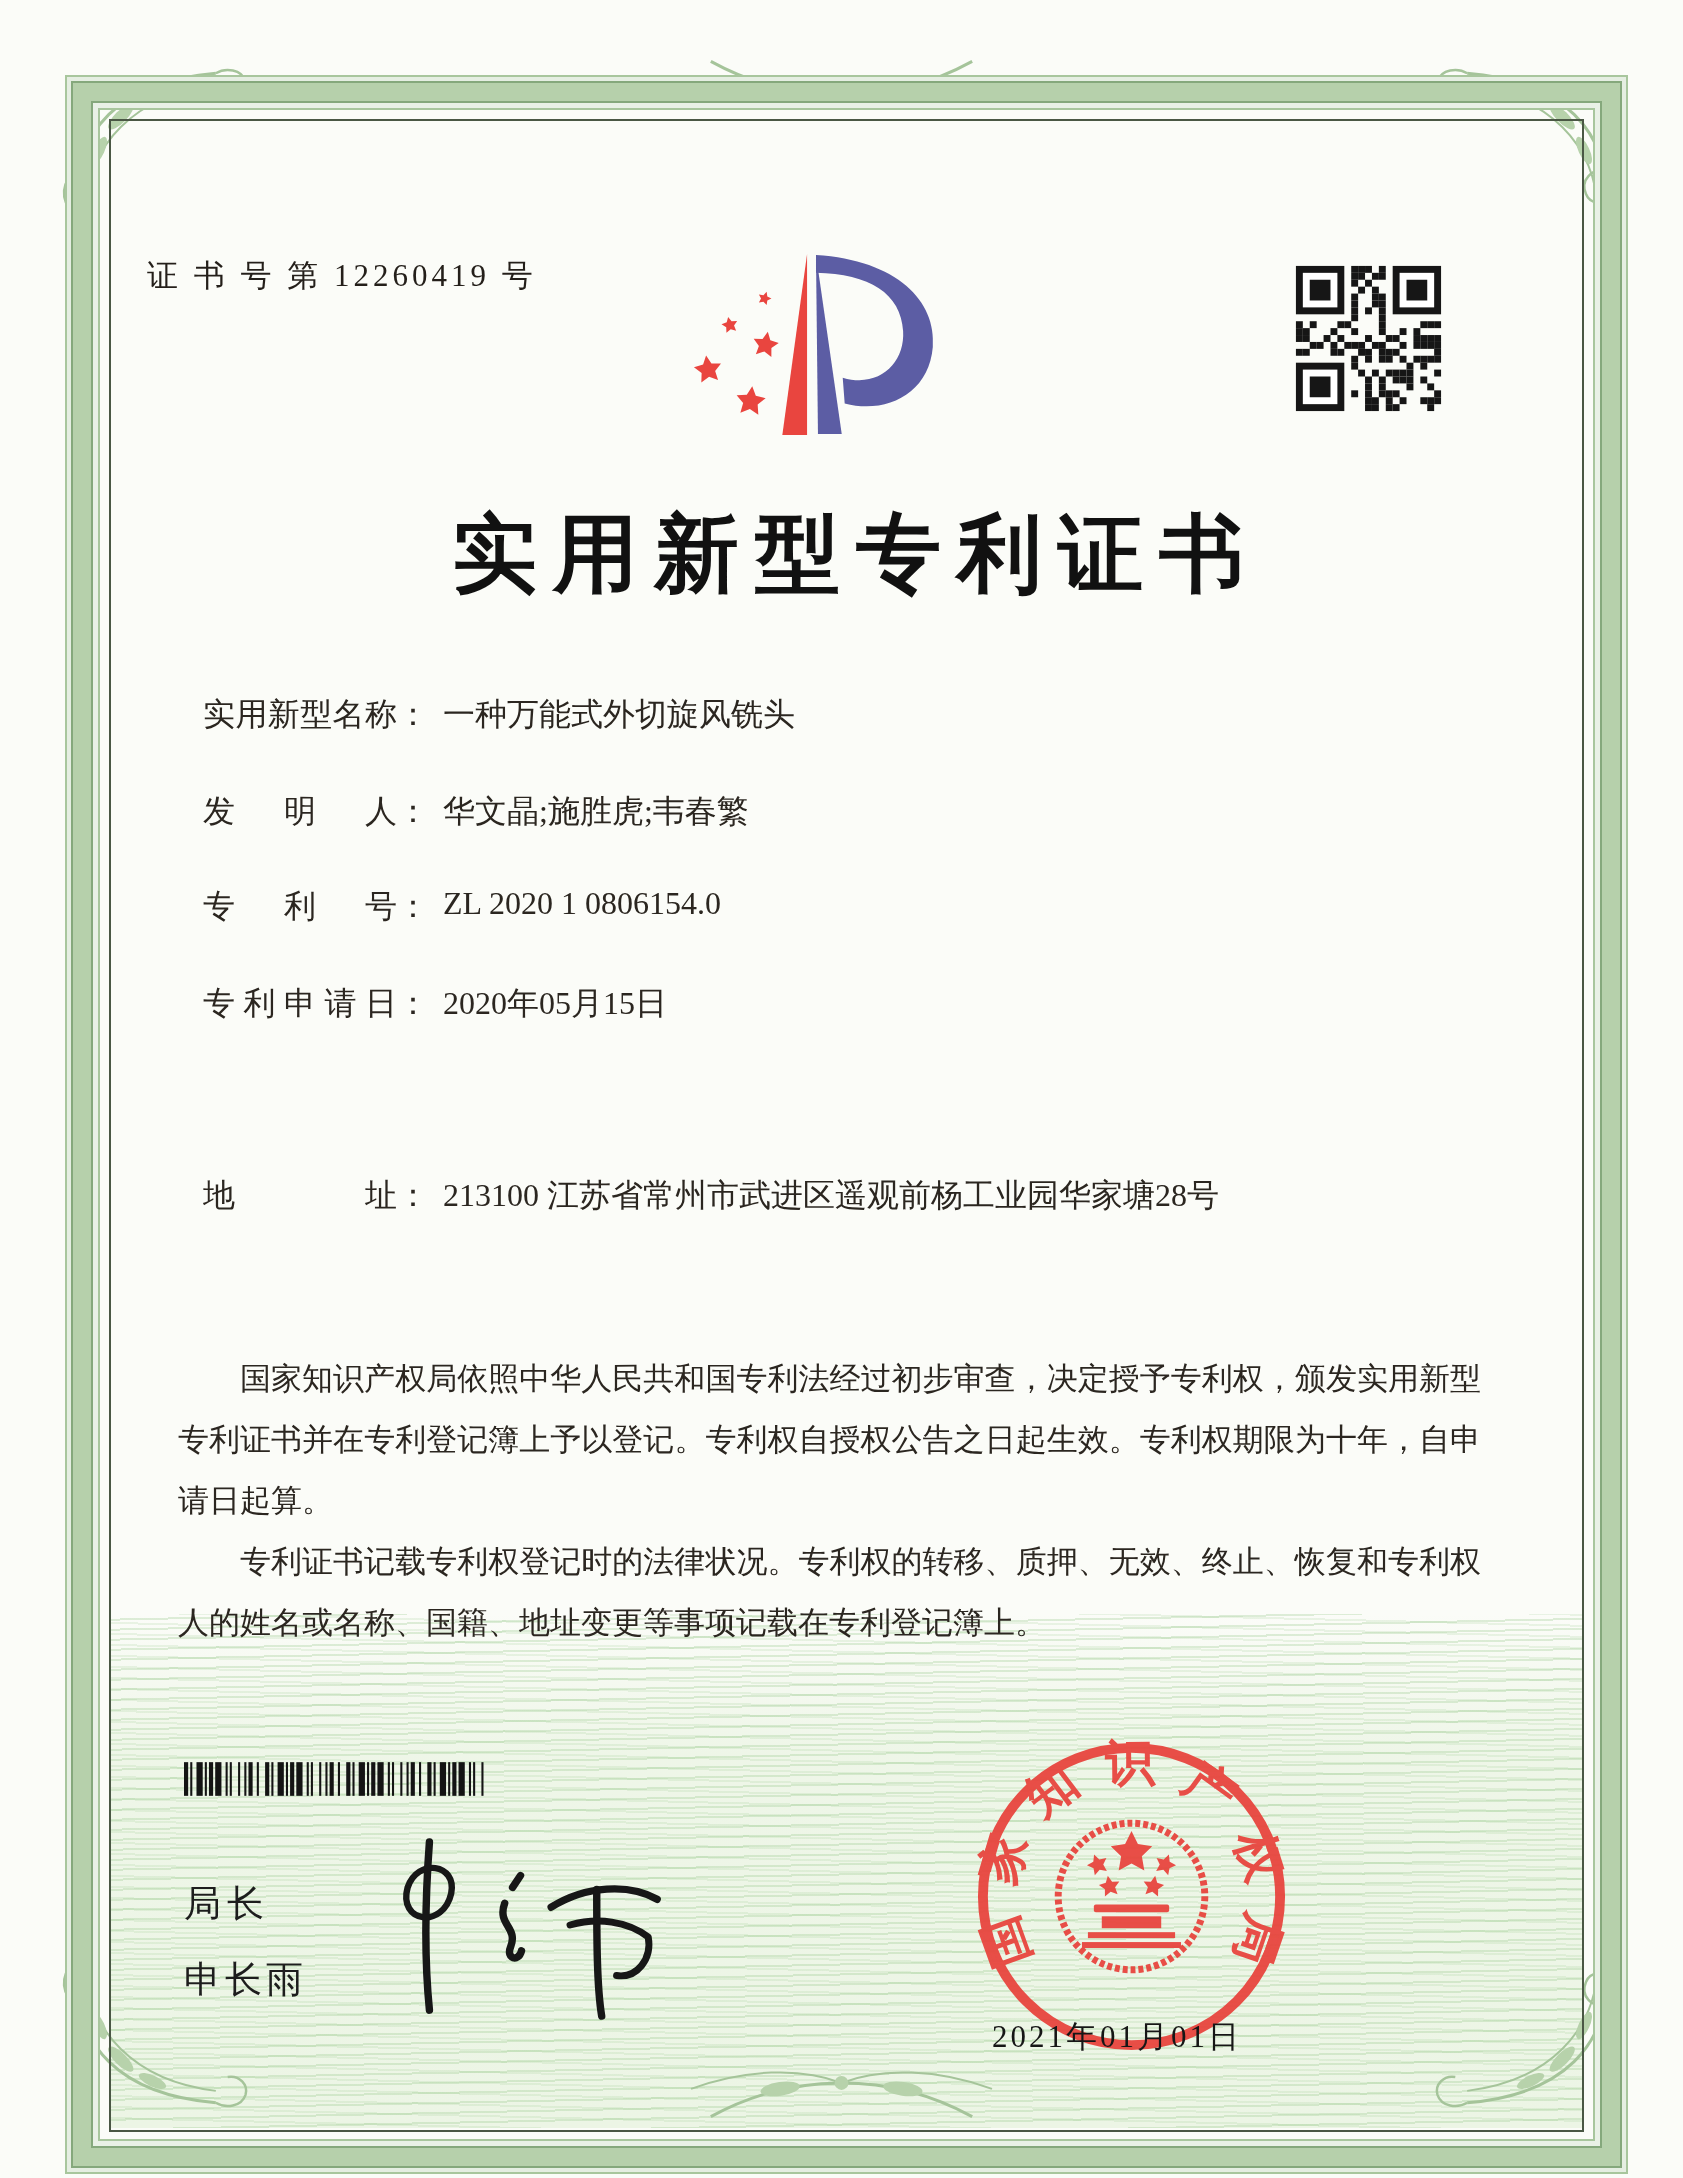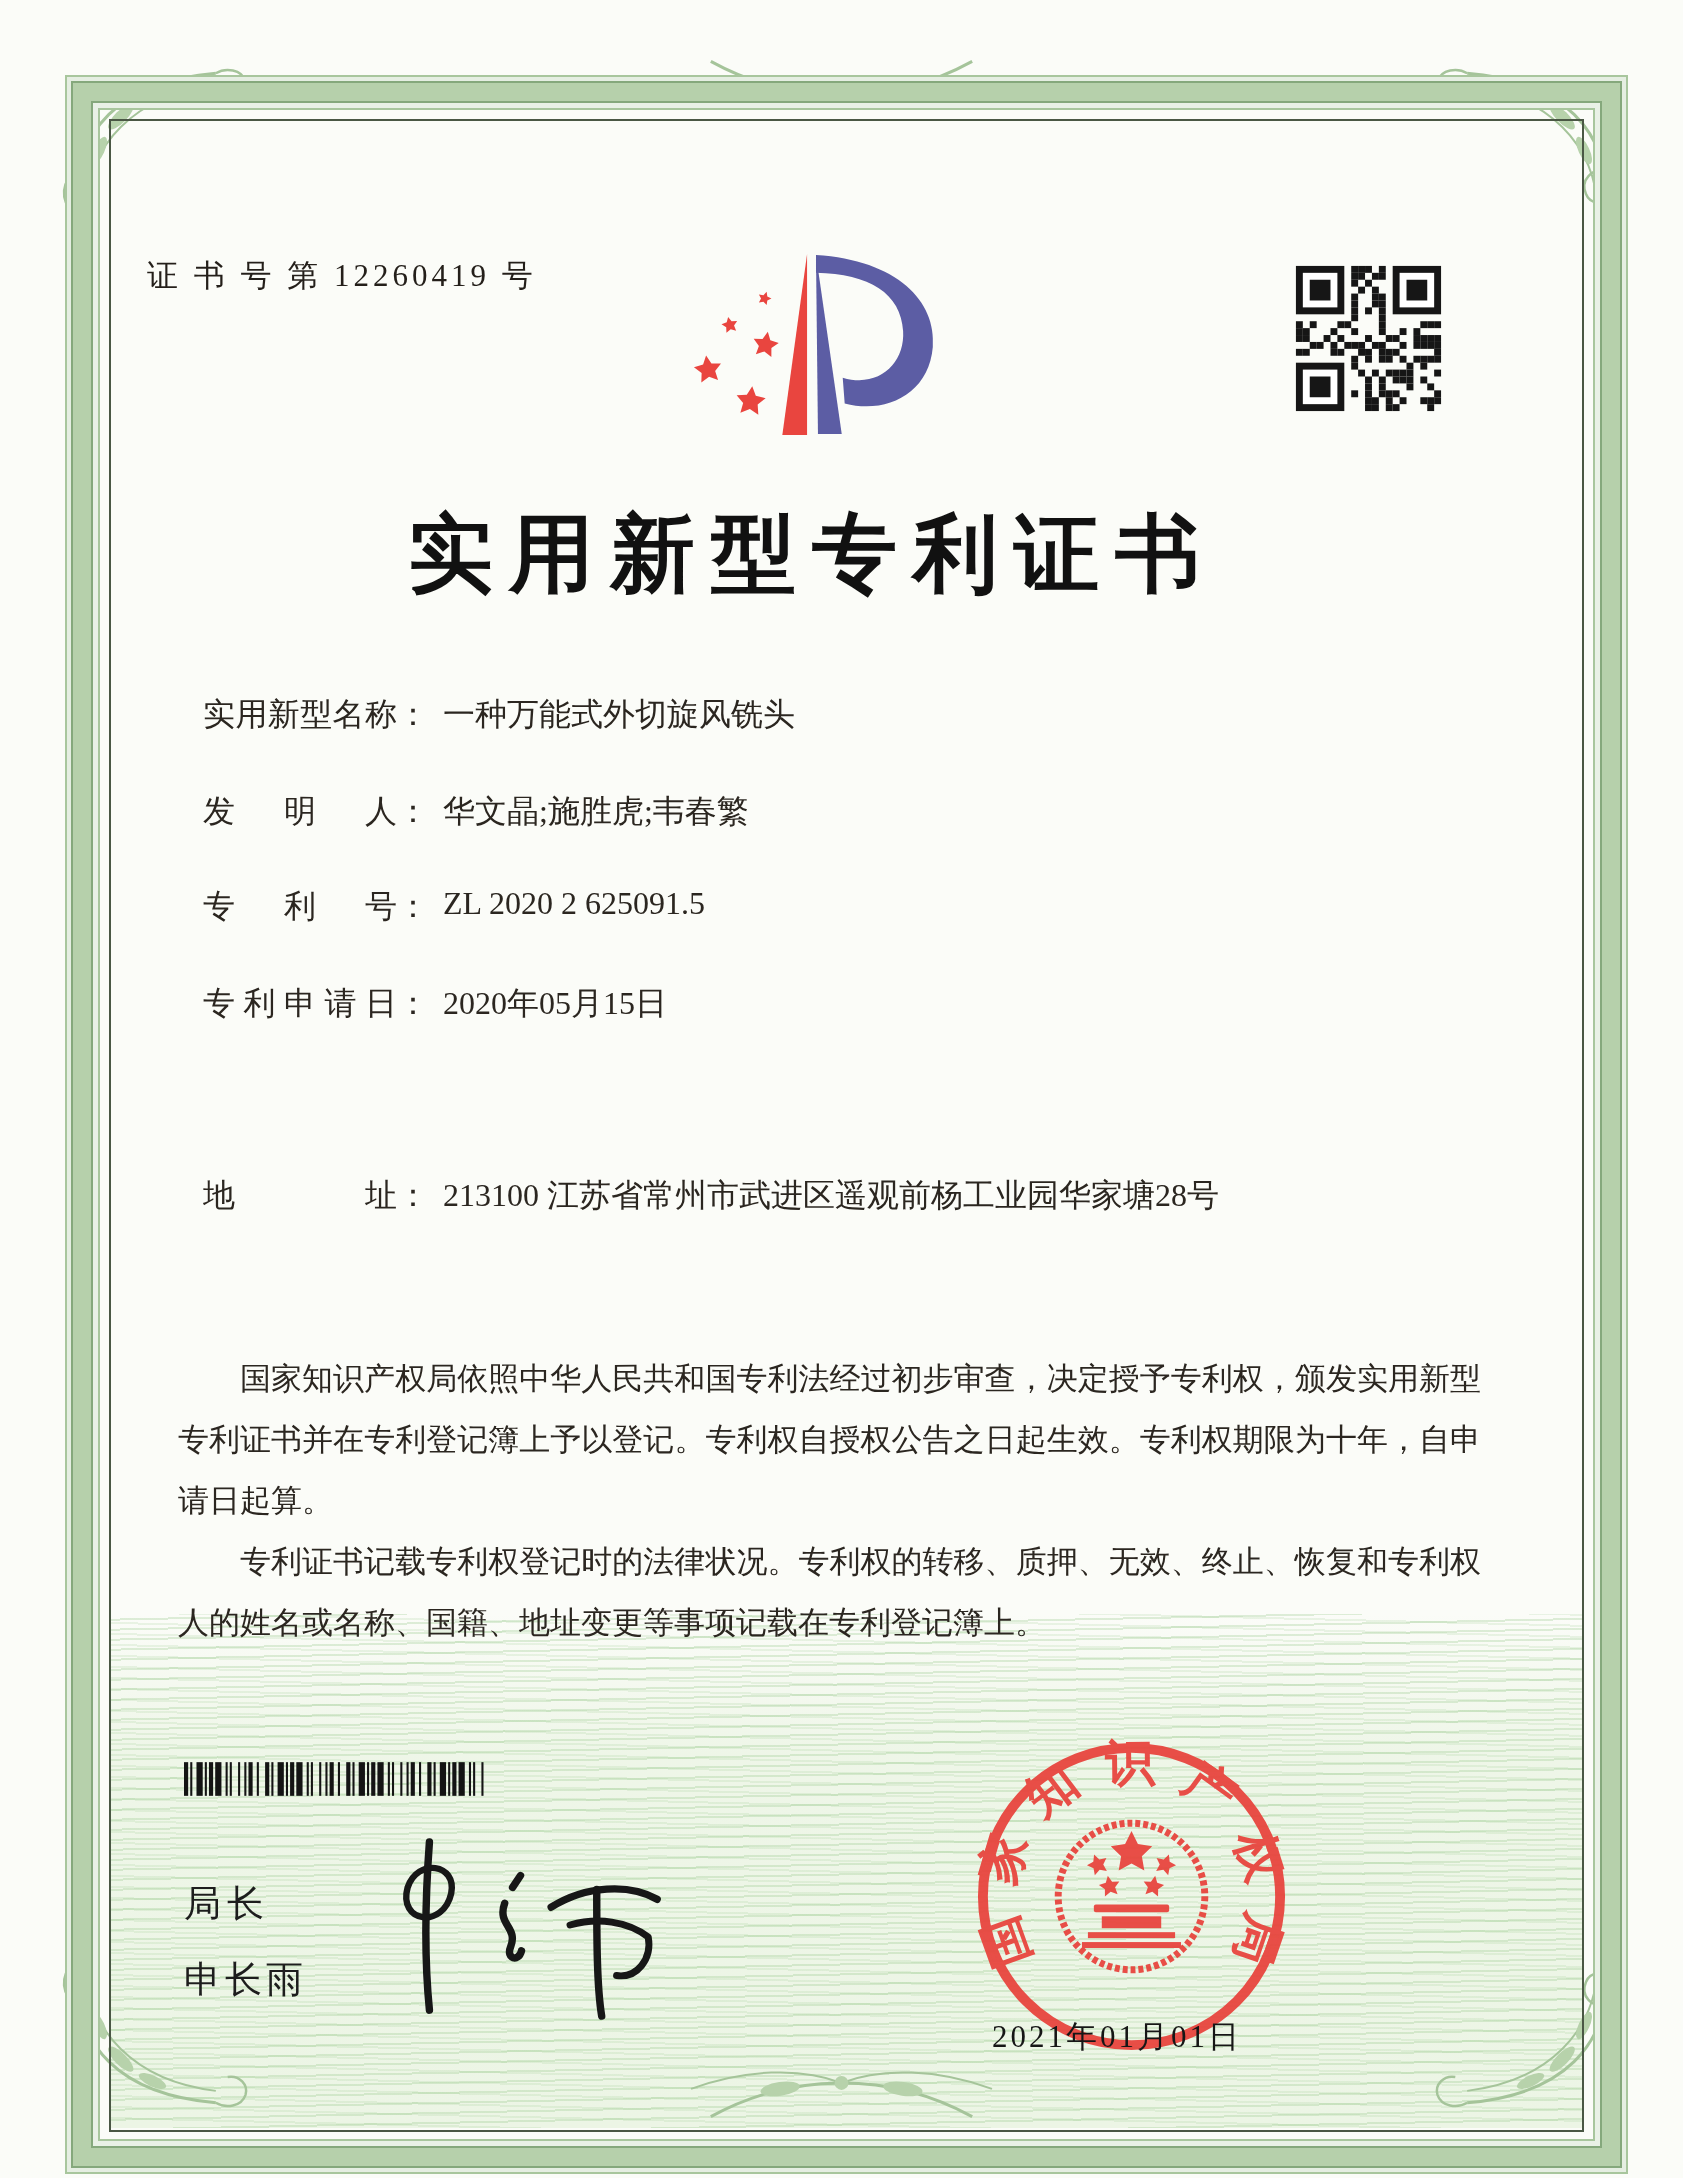--- a/index.html
+++ b/index.html
@@ -39,21 +39,21 @@
   
   .certno{
     position:absolute;left:147px;top:255px;
     font-size:31px;letter-spacing:4px;color:#241f1a;white-space:nowrap;
   }
   .logo{position:absolute;left:691px;top:244px;}
   .qr{position:absolute;left:1290px;top:260px;}
   .title{
     position:absolute;left:0;top:497px;width:1624px;margin:0;
     text-align:center;font-size:85px;font-weight:bold;letter-spacing:16px;
-    color:#111;white-space:nowrap;
+    color:#111;white-space:nowrap;padding-left:44px;
   }
   
   .field{position:absolute;left:203px;font-size:32px;white-space:nowrap;color:#2b2620;}
   .f-label{
     display:inline-block;width:194px;vertical-align:top;
     text-align:justify;text-align-last:justify;
   }
   .f-colon{display:inline-block;vertical-align:top;}
   .f-value{display:inline-block;margin-left:14px;vertical-align:top;}
   .grant2{position:absolute;left:812px;top:0;}
@@ -262,21 +262,21 @@
 
   <h1 class="title">实用新型专利证书</h1>
 
   <div class="field" style="top:693px">
     <span class="f-label">实用新型名称</span><span class="f-colon">：</span><span class="f-value">一种万能式外切旋风铣头</span>
   </div>
   <div class="field" style="top:790px">
     <span class="f-label">发明人</span><span class="f-colon">：</span><span class="f-value">华文晶;施胜虎;韦春繁</span>
   </div>
   <div class="field" style="top:885px">
-    <span class="f-label">专利号</span><span class="f-colon">：</span><span class="f-value">ZL 2020 2 625091.5</span>
+    <span class="f-label">专利号</span><span class="f-colon">：</span><span class="f-value">ZL 2020 1 0806154.0</span>
   </div>
   <div class="field" style="top:982px">
     <span class="f-label">专利申请日</span><span class="f-colon">：</span><span class="f-value">2020年05月15日</span>
   </div>
   <div class="field" style="top:1174px">
     <span class="f-label">地址</span><span class="f-colon">：</span><span class="f-value">213100 江苏省常州市武进区遥观前杨工业园华家塘28号</span>
   </div>
 
 
   <div class="body-text">

